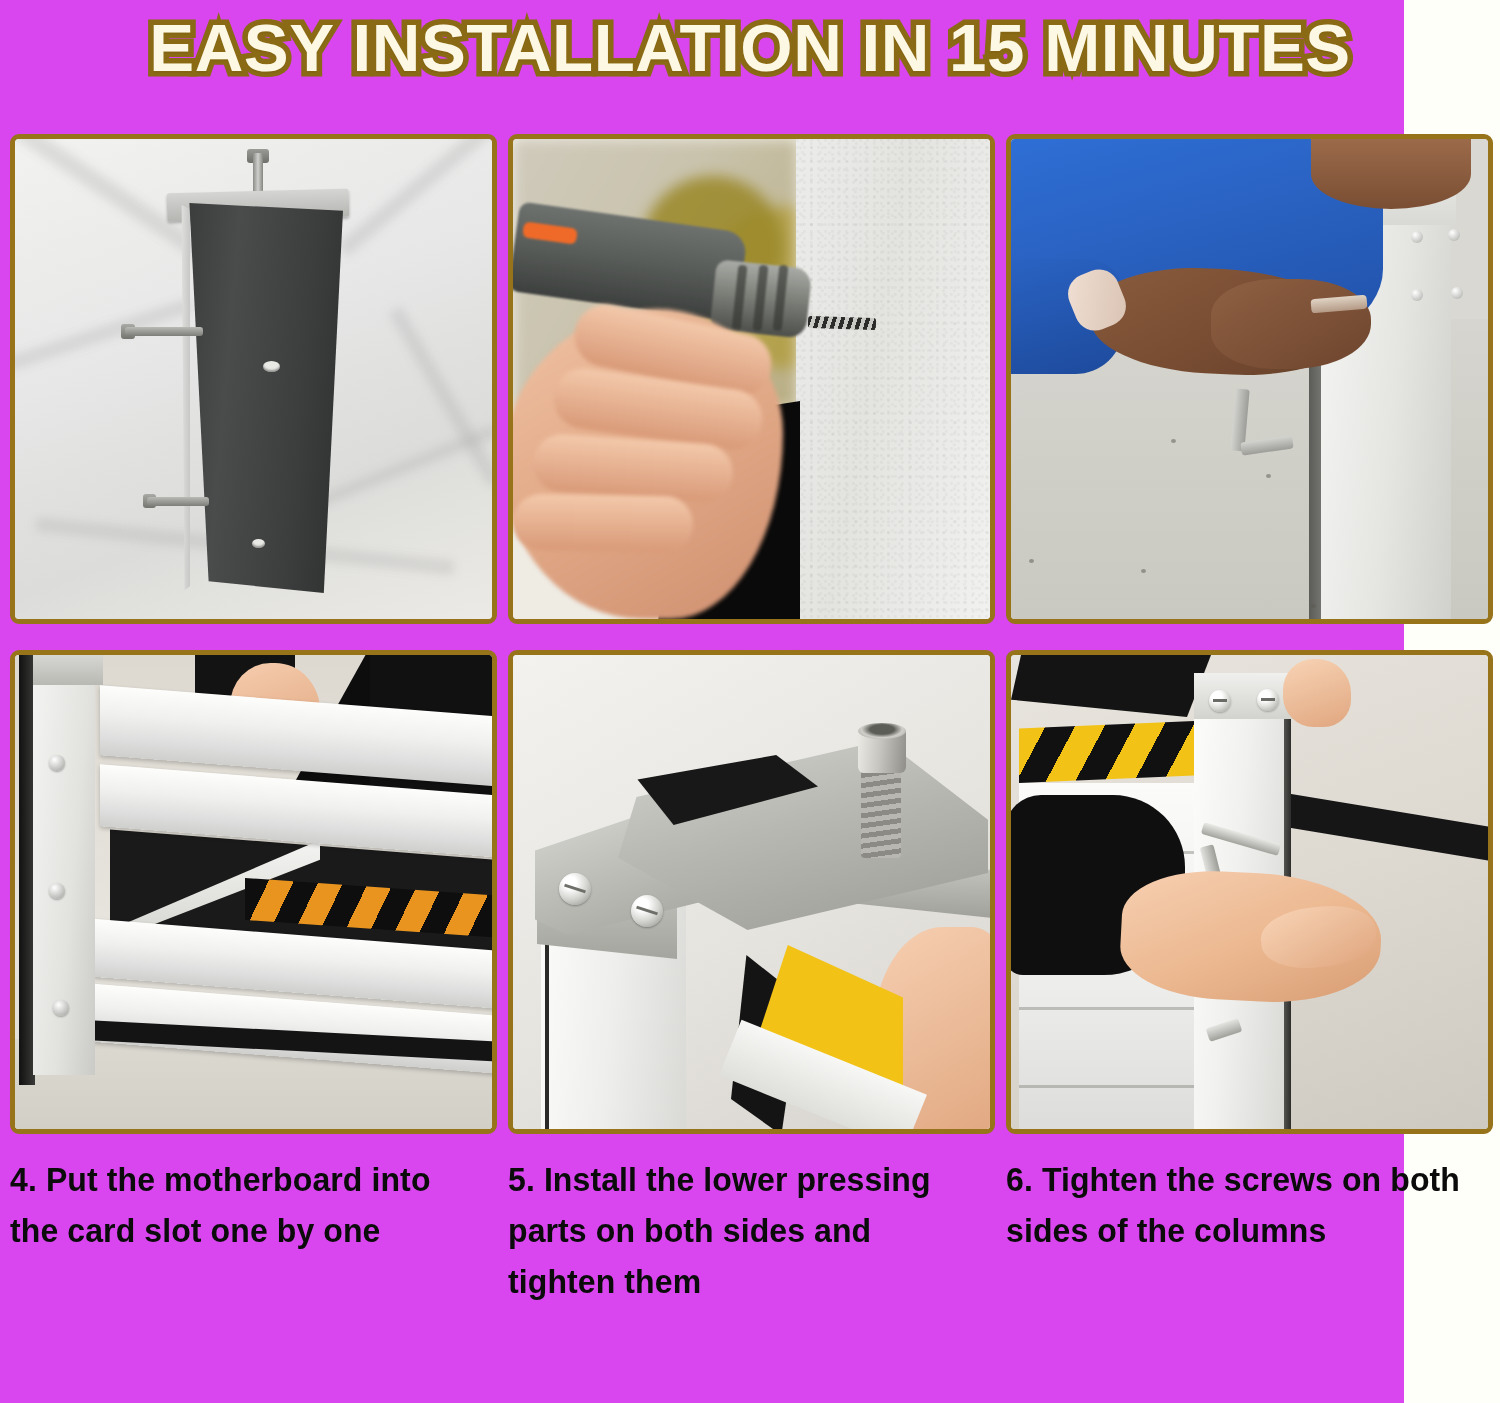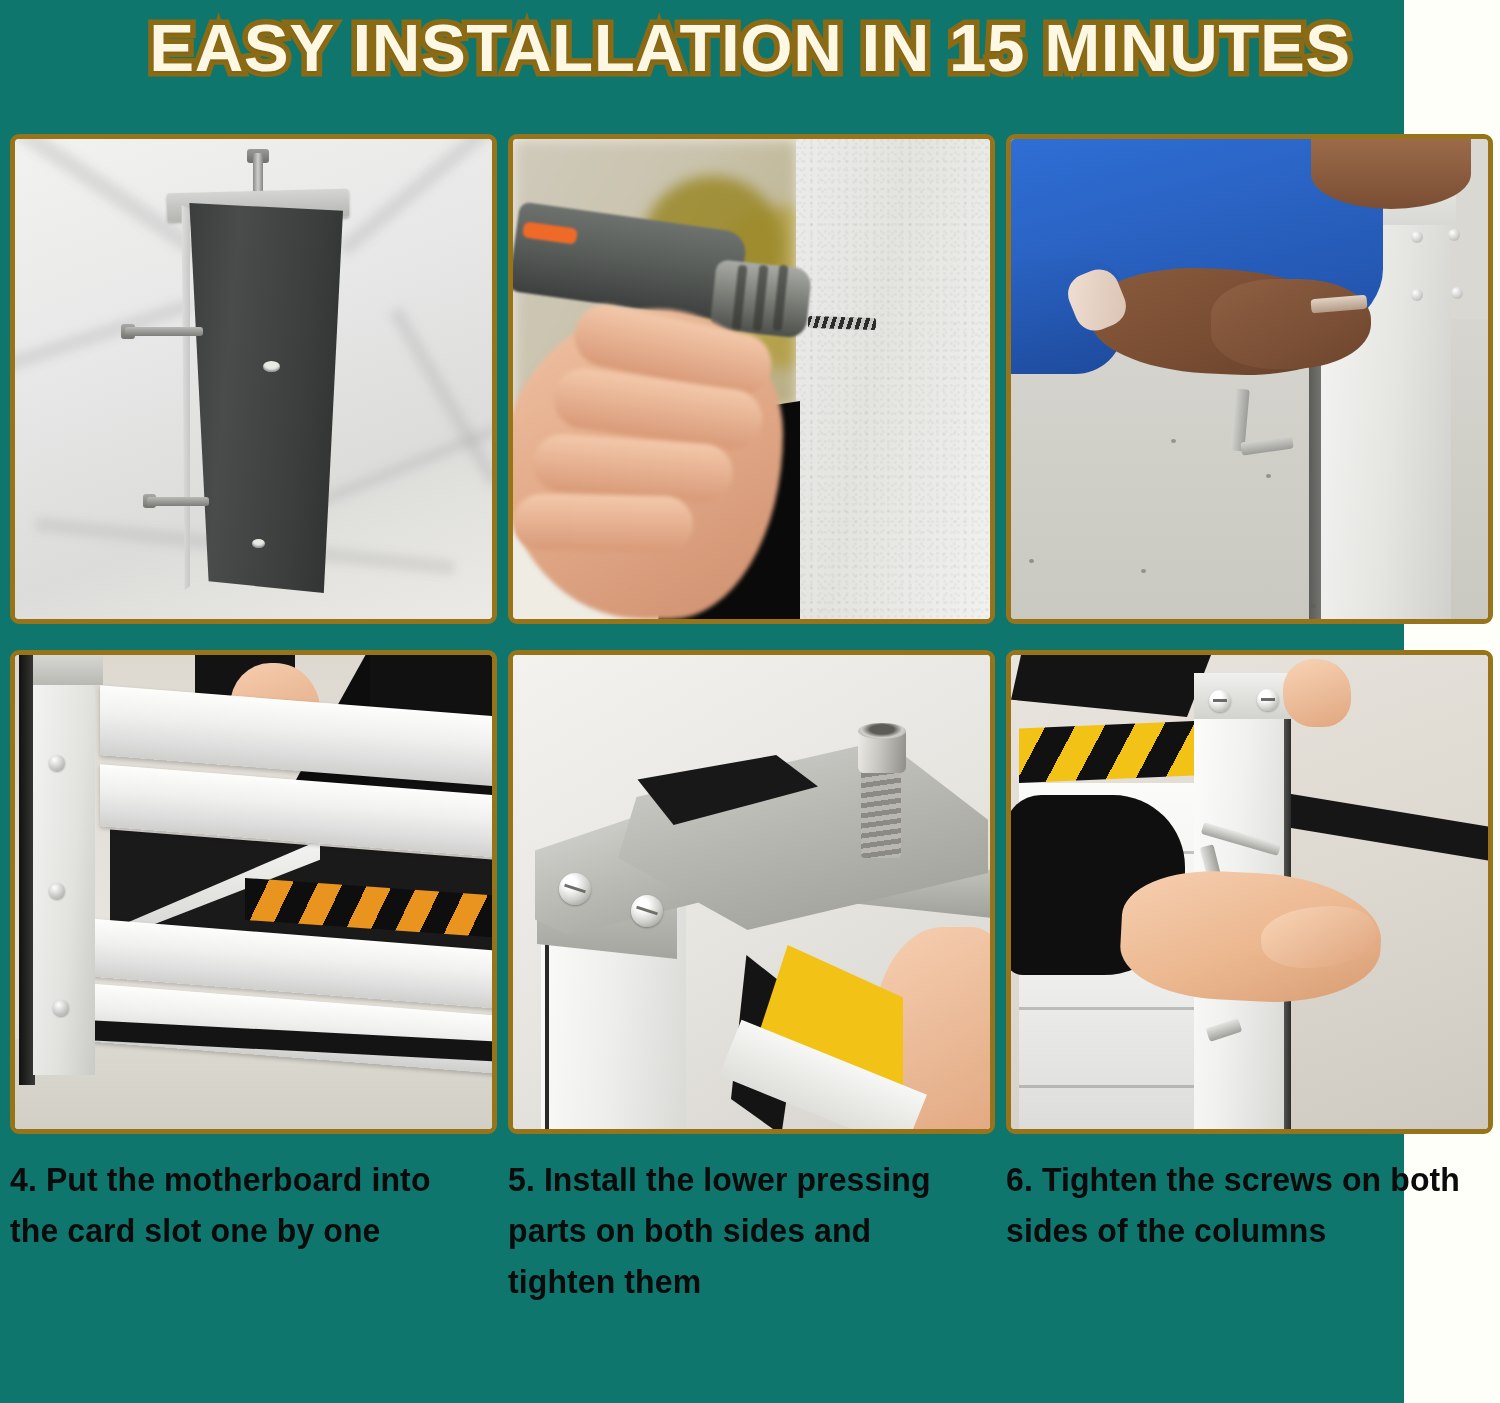--- a/index.html
+++ b/index.html
@@ -9,21 +9,21 @@
     height: 1403px;
     background: #fffffa;
     font-family: "Liberation Sans", sans-serif;
     overflow: hidden;
   }
 
   .page {
     position: relative;
     width: 1404px;
     height: 1403px;
-    background: #0f766e;
+    background: #d946ef;
   }
 
   
   .title-bar {
     position: absolute;
     left: 0; top: 0;
     width: 1500px;
     height: 96px;
     display: flex;
     align-items: center;

